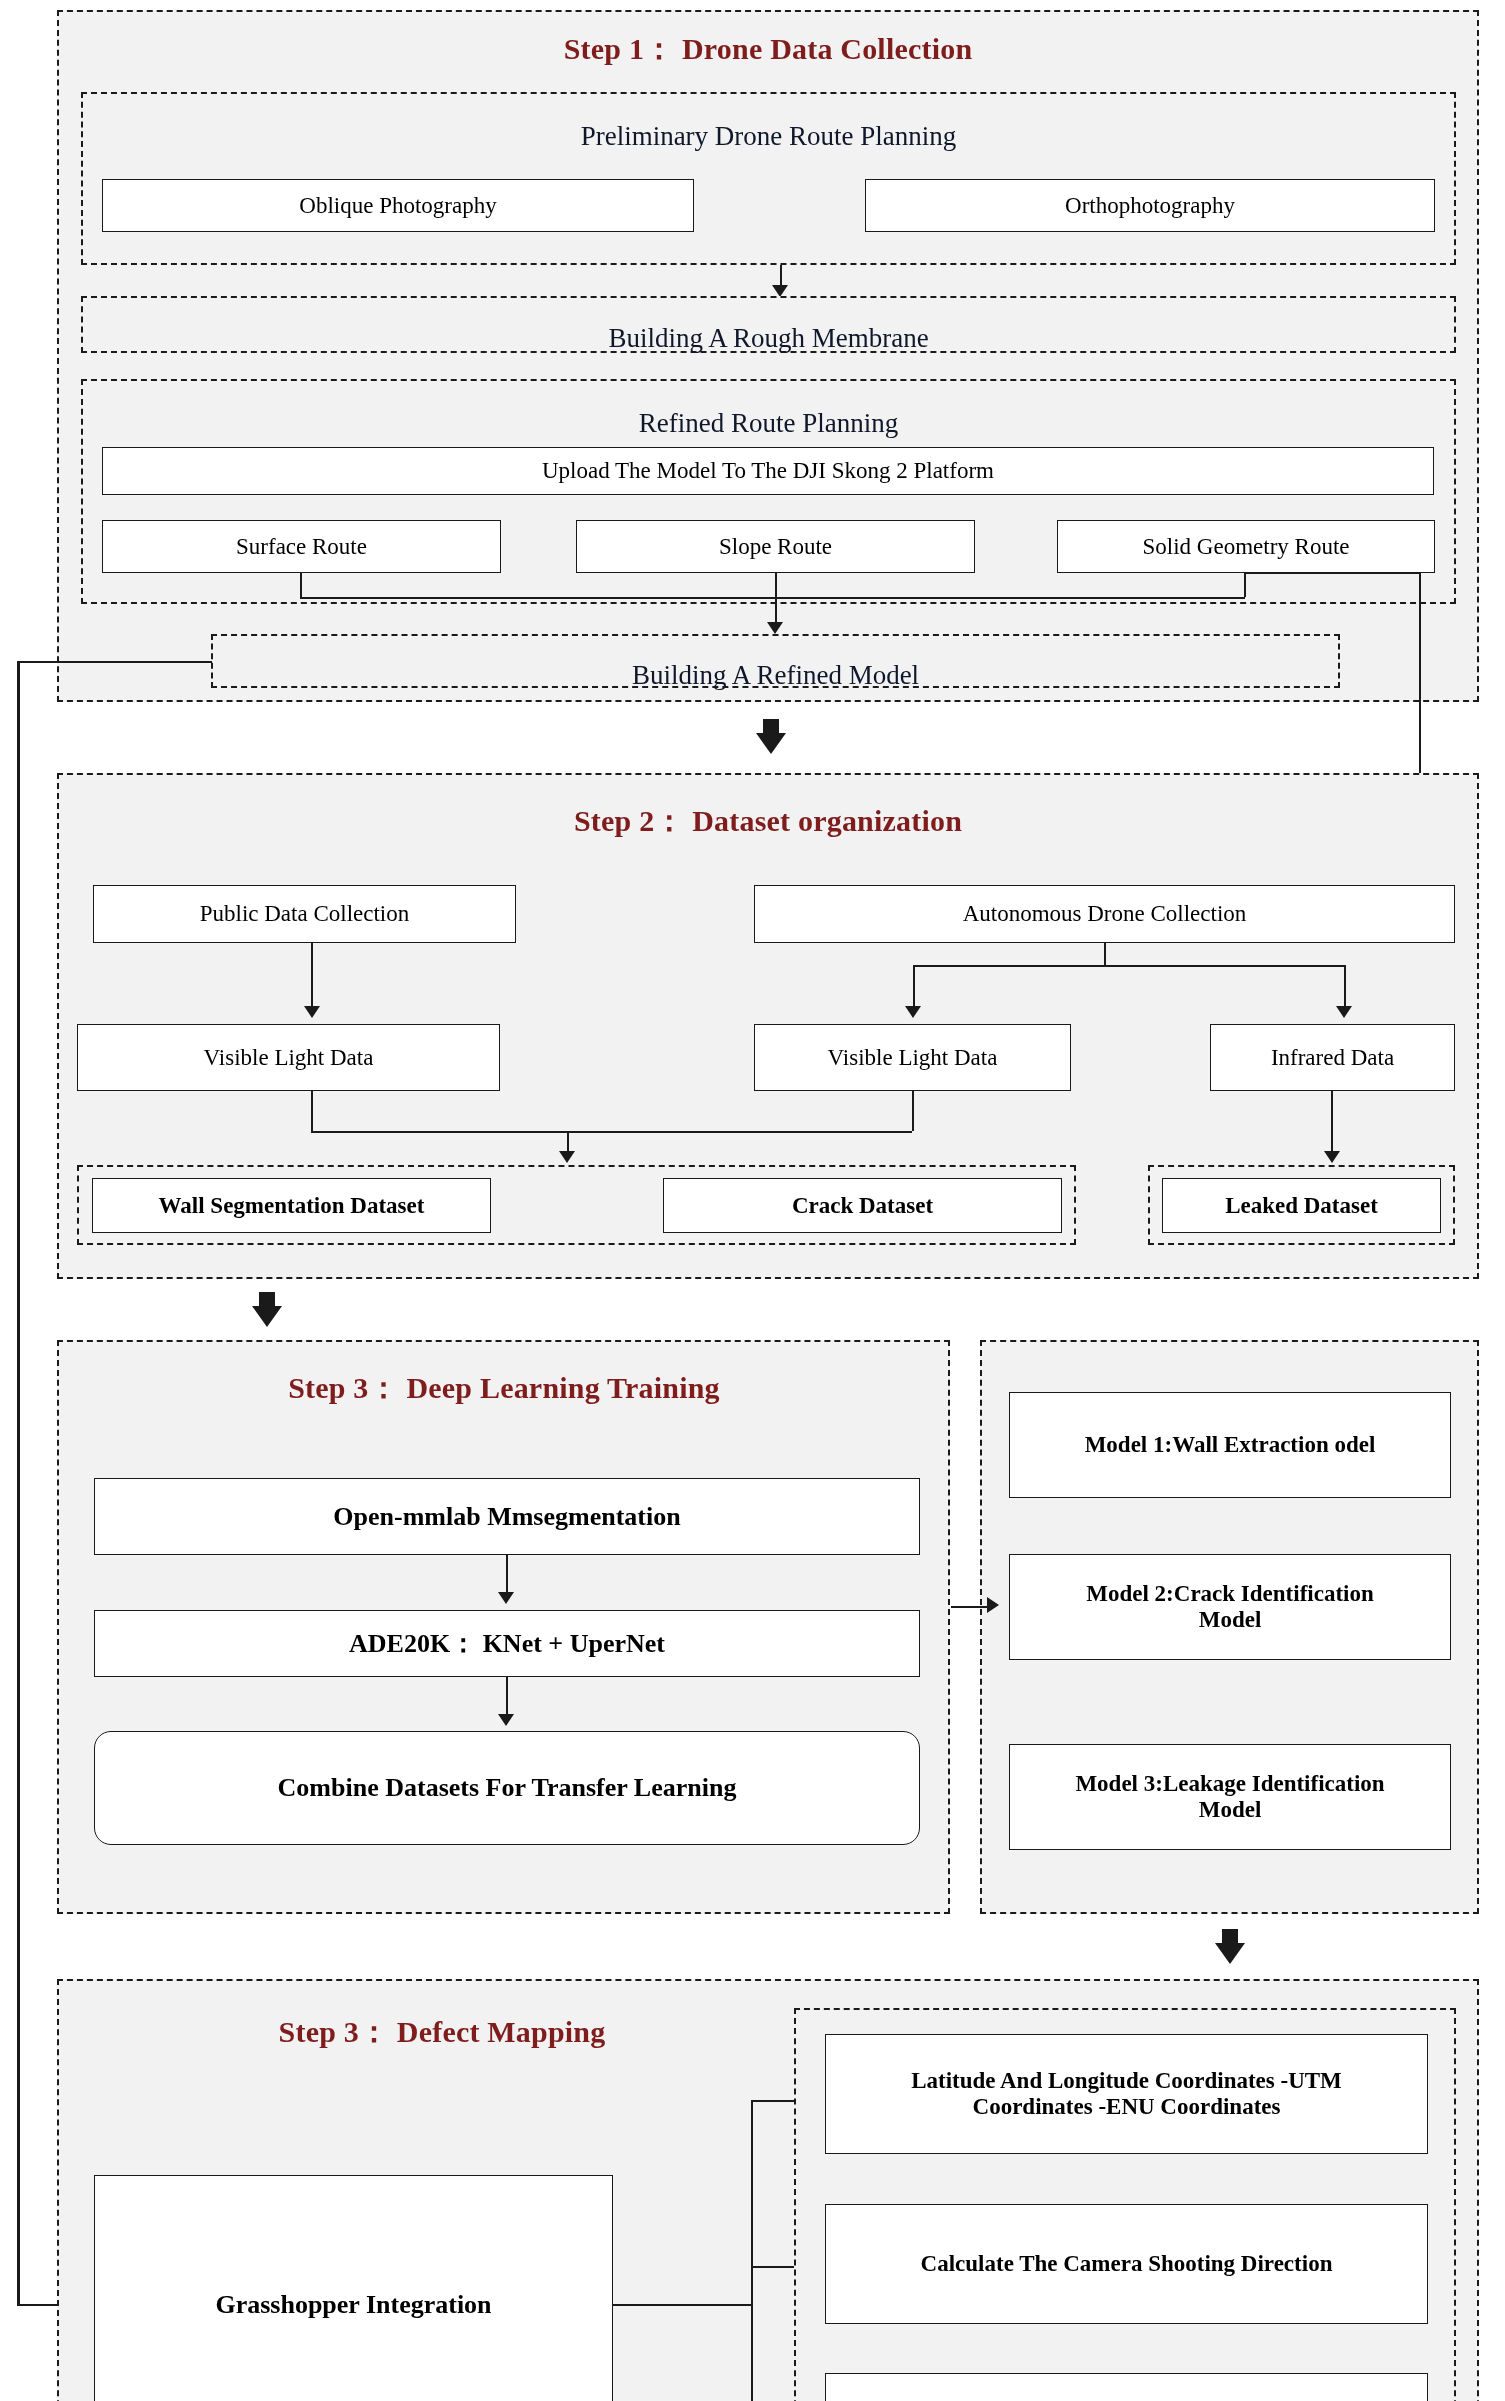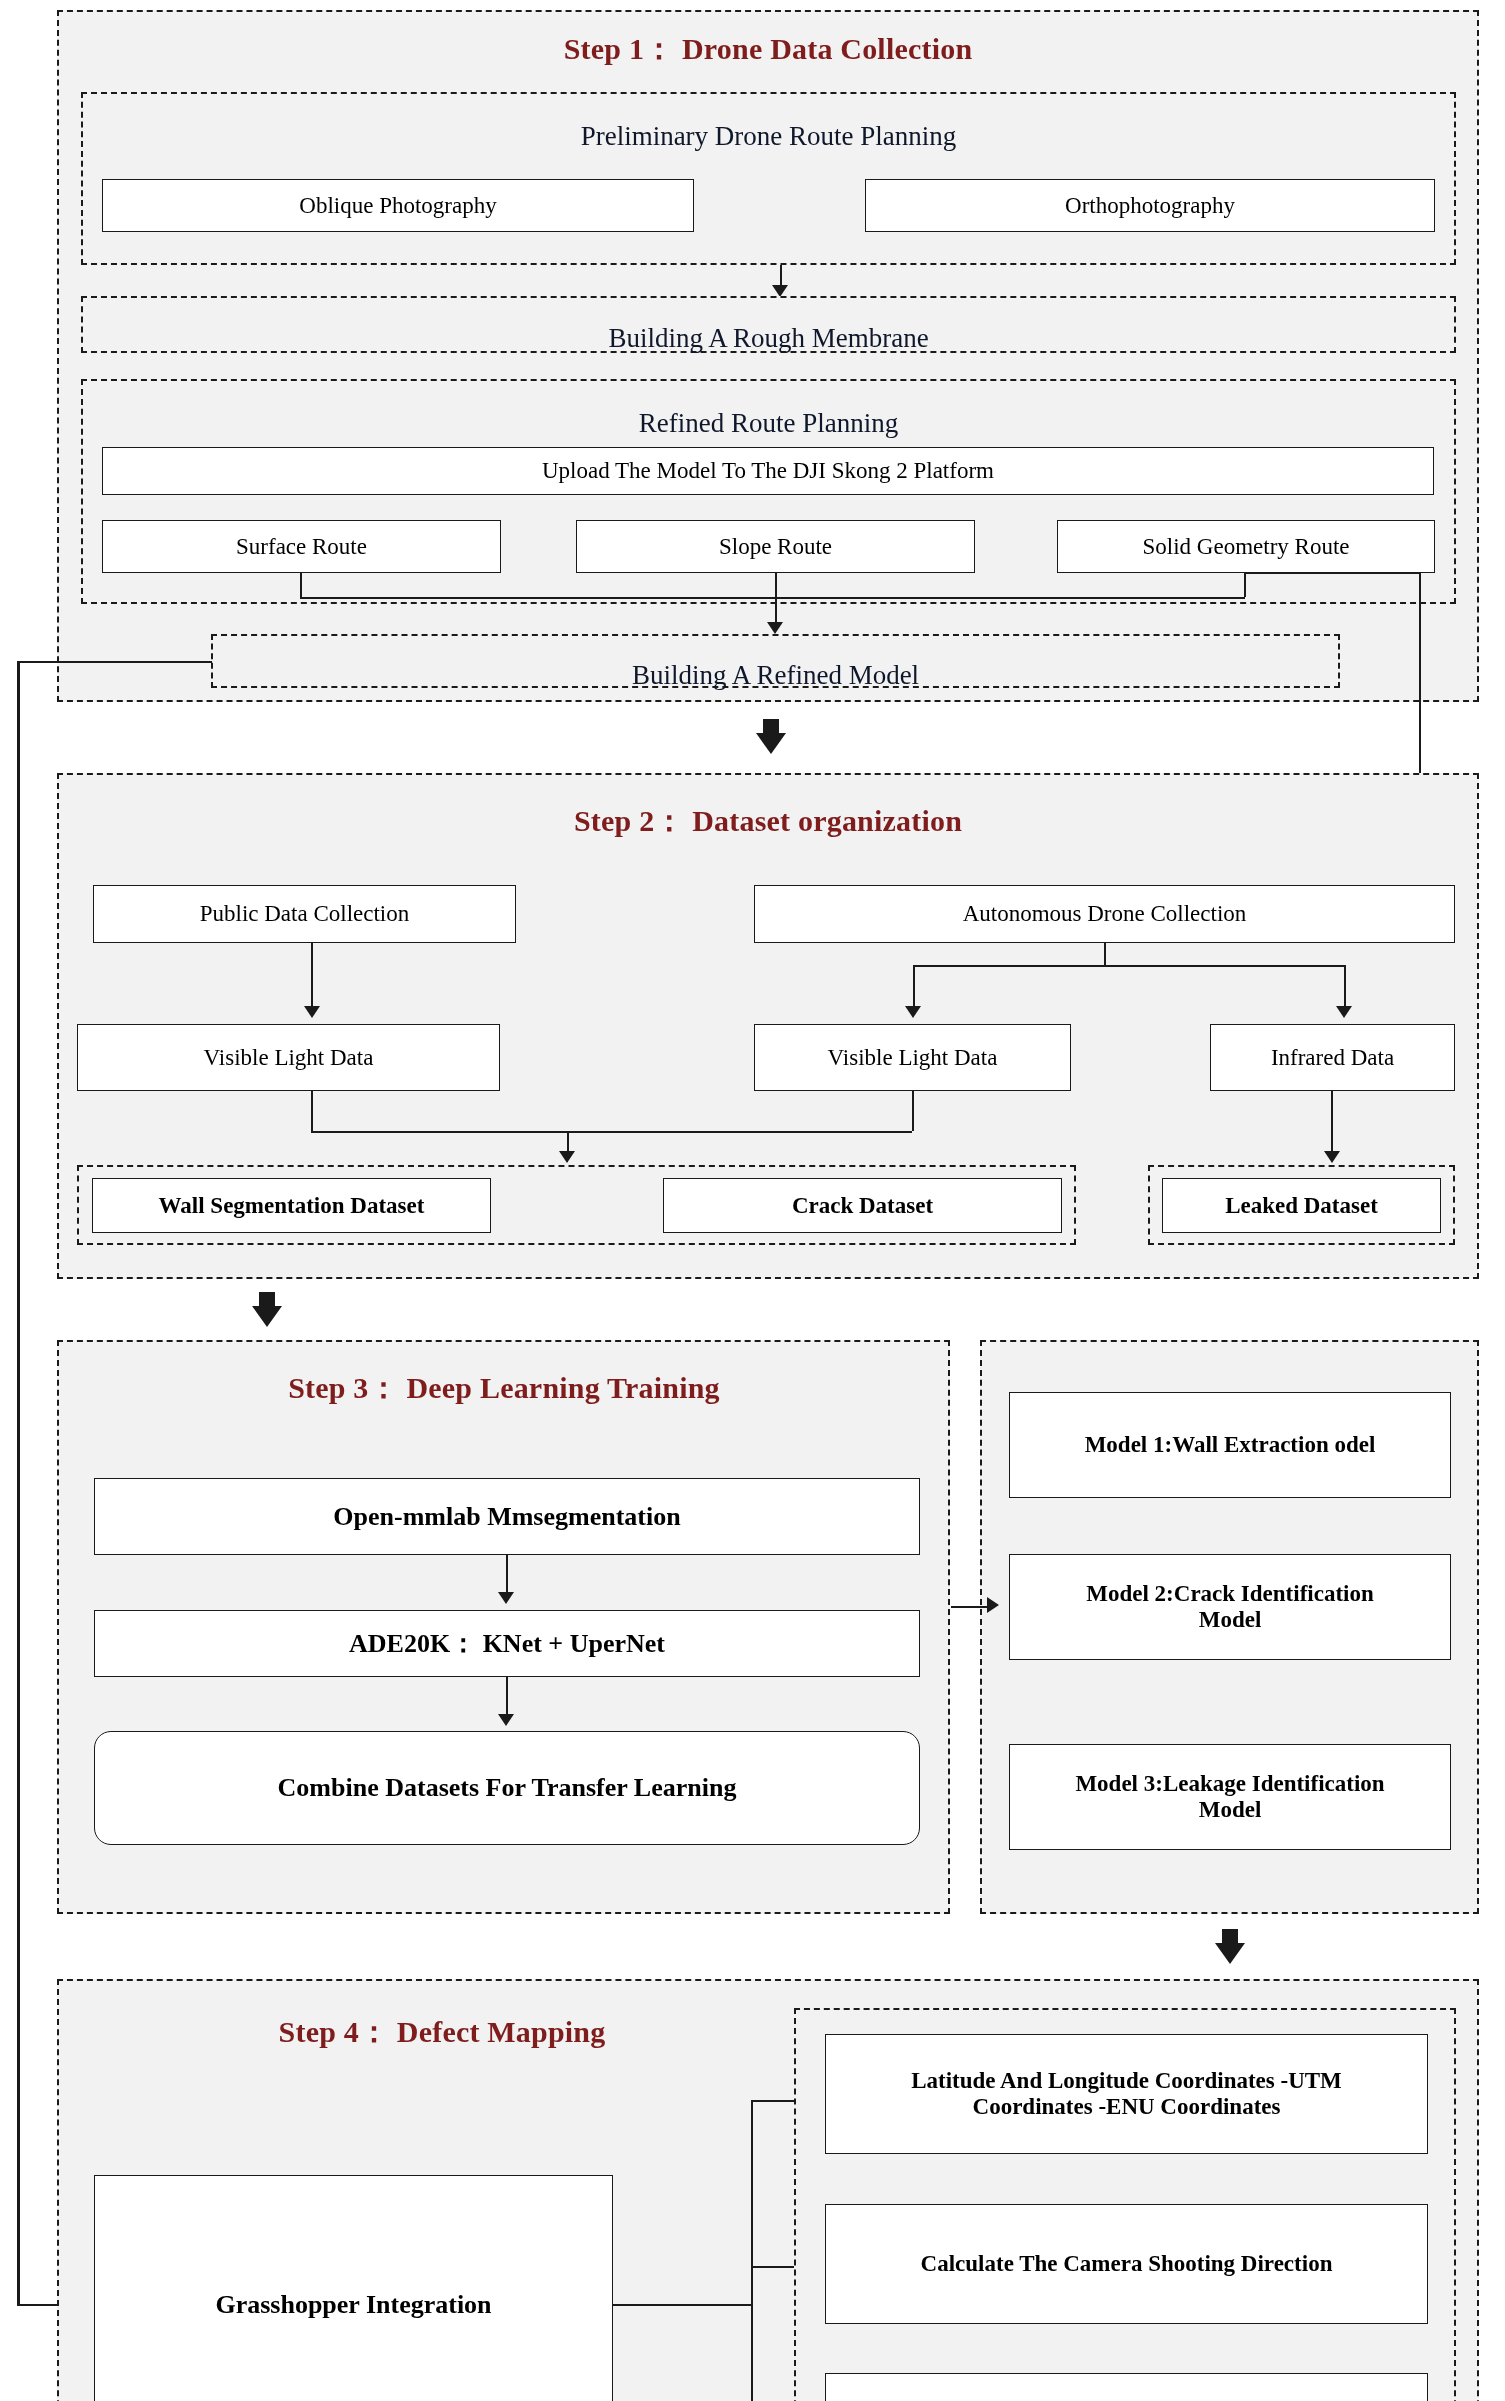--- a/index.html
+++ b/index.html
@@ -242,21 +242,21 @@
   <div class="line-h" style="left:951px; top:1606px; width:38px;"></div>
   <div class="arrow-right" style="left:987px; top:1597px;"></div>
 
   <div class="fat-arrow" style="left:1215px; top:1929px;">
     <div class="stem"></div>
       <div class="head"></div>
   </div>
 
   <div class="step-block" style="left:57px; top:1979px; width:1422px; height:688px;"></div>
 
-  <div class="label step-title" style="left:77px; top:2008px; width:730px; height:48px;">Step 4：  Defect Mapping</div>
+  <div class="label step-title" style="left:77px; top:2008px; width:730px; height:48px;">Step 3：  Defect Mapping</div>
 
   <div class="solid-box txt-bold-lg" style="left:94px; top:2175px; width:519px; height:260px;">Grasshopper Integration</div>
 
   <div class="line-h" style="left:613px; top:2304px; width:139px;"></div>
   <div class="line-v" style="left:751px; top:2100px; height:331px;"></div>
 
   <div class="line-h" style="left:751px; top:2100px; width:58px;"></div>
   <div class="arrow-right" style="left:807px; top:2091px;"></div>
   <div class="line-h" style="left:751px; top:2266px; width:58px;"></div>
   <div class="arrow-right" style="left:807px; top:2257px;"></div>

